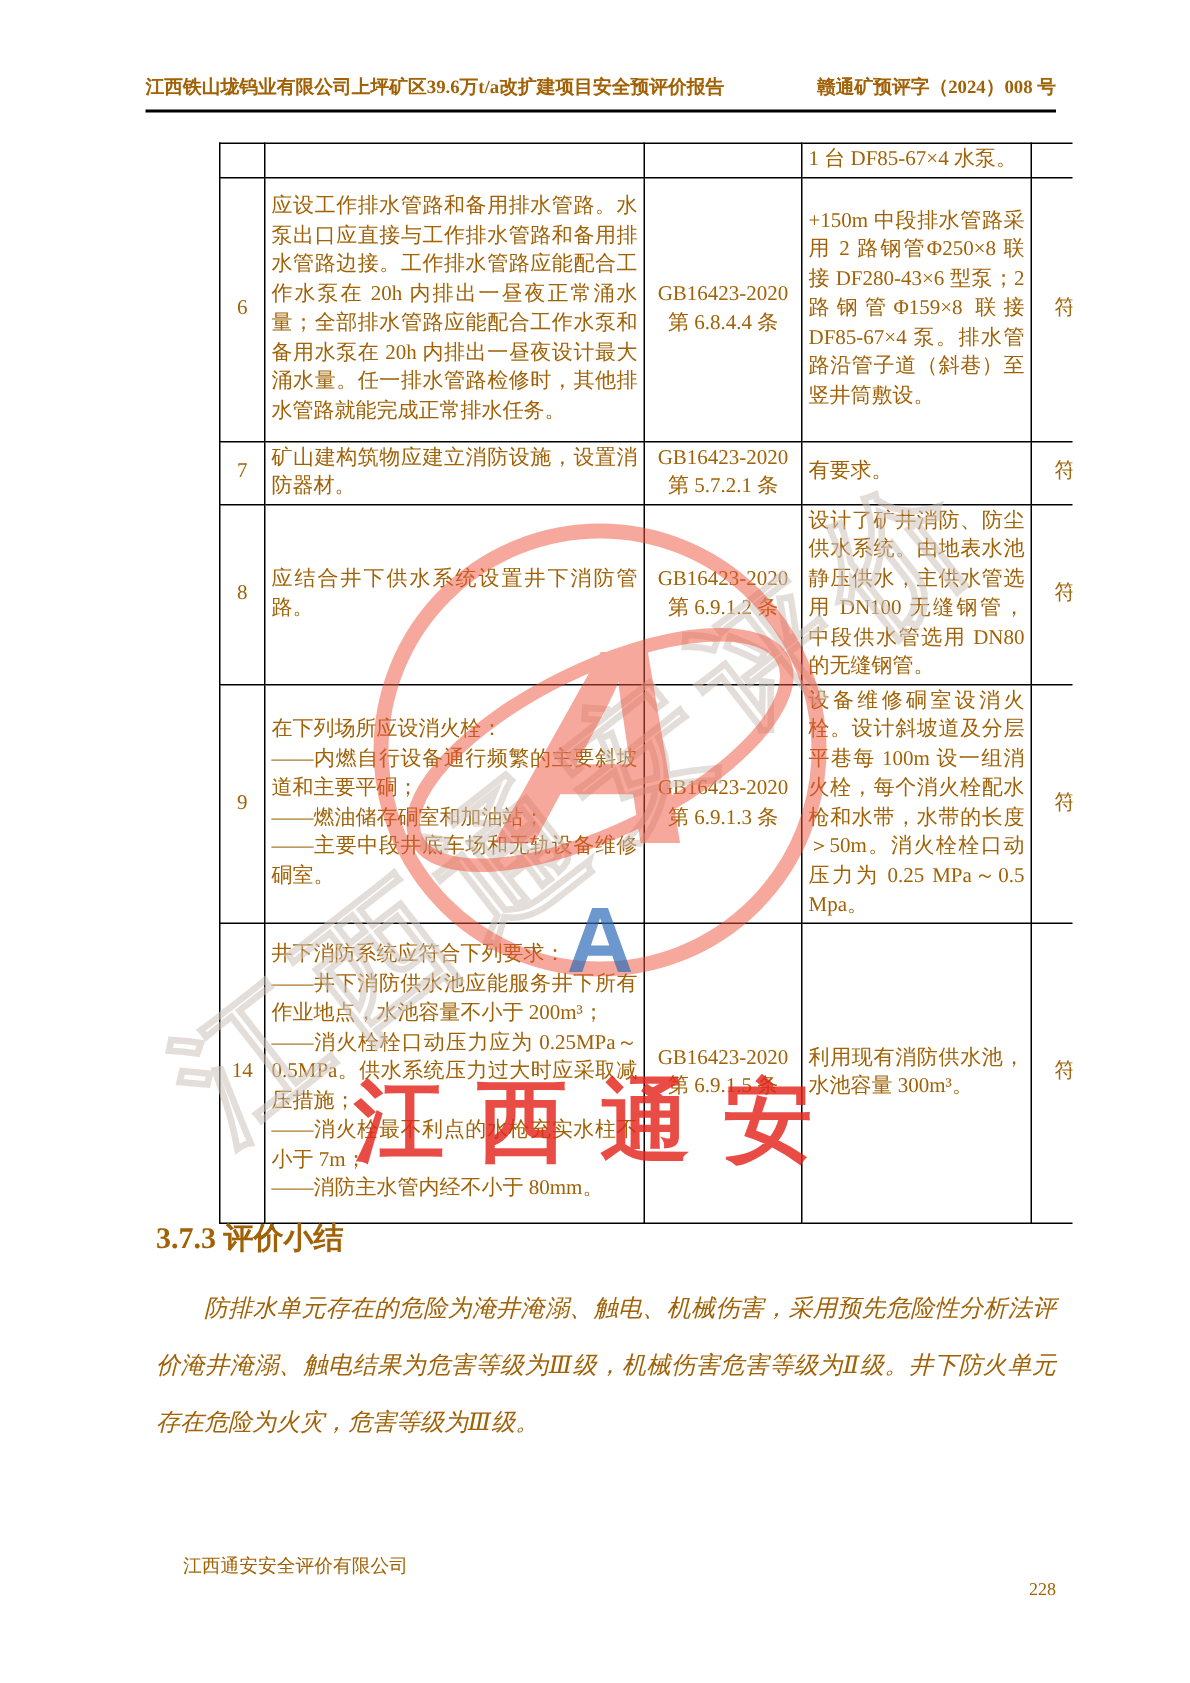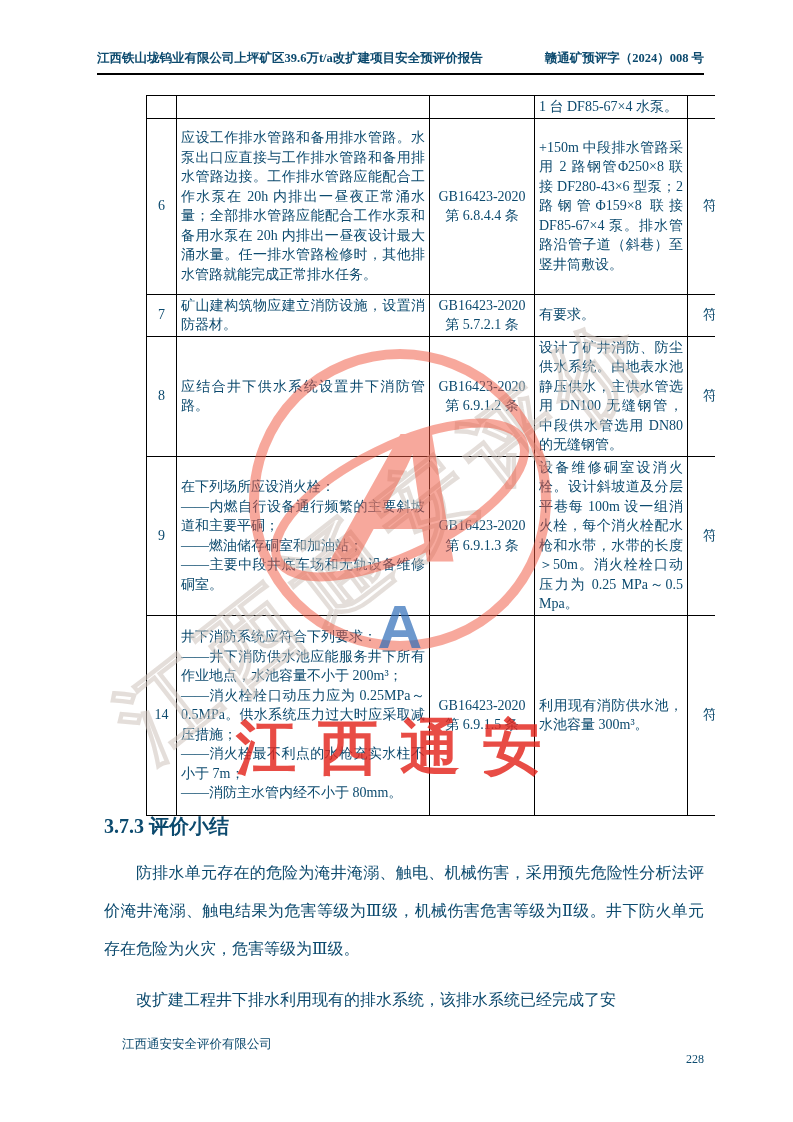--- a/index.html
+++ b/index.html
@@ -1,18 +1,18 @@
 <!DOCTYPE html>
 <html><head>
 <meta charset="utf-8">
 <style>
   html,body { margin:0; padding:0; background:#ffffff; }
   .page {
     position:relative; width:715px; height:1122px; background:#ffffff;
-    overflow:hidden; color:#0c4a6e;
+    overflow:hidden; color:#a16207;
     font-family:"Liberation Serif","DejaVu Serif",serif;
   }
   
   .header {
     position:absolute; top:50px; left:97px; width:607px;
     display:flex; justify-content:space-between; align-items:flex-end;
     font-weight:bold; font-size:12.5px; line-height:16px;
     border-bottom:2px solid #000; padding-bottom:7px;
   }
   .header .h-left { max-width:440px; }
@@ -35,21 +35,21 @@
   td.cell-result { text-align:center; }
 
   
   .summary { position:absolute; top:814px; left:104px; width:600px; }
   .summary h3 {
     margin:0 0 16px 0; font-size:20px; font-weight:bold; line-height:24px;
     font-family:"Liberation Serif","DejaVu Serif",serif;
   }
   .summary p {
     margin:0; font-size:16px; line-height:38px;
-    text-align:justify; text-justify:inter-character; text-indent:32px;
+    text-align:justify; text-justify:inter-character; text-indent:32px;font-style:italic;
   }
   .summary p + p { margin-top:13px; }
 
   
   .footer-company { position:absolute; top:1036px; left:122px; font-size:12.5px; }
   .footer-page    { position:absolute; top:1037px; left:104px; width:600px; text-align:right; font-size:12px;margin-top:15px; }
 
   
   .watermark-layer {
     position:absolute; top:0; left:0; width:793px; height:1122px;
@@ -123,21 +123,20 @@
         <td class="cell-standard">GB16423-2020 第 6.9.1.5 条</td>
         <td class="cell-detail">利用现有消防供水池，水池容量 300m³。</td>
         <td class="cell-result">符合</td>
       </tr>
     </tbody>
   </table>
 
   <div class="summary">
     <h3>3.7.3 评价小结</h3>
     <p>防排水单元存在的危险为淹井淹溺、触电、机械伤害，采用预先危险性分析法评价淹井淹溺、触电结果为危害等级为Ⅲ级，机械伤害危害等级为Ⅱ级。井下防火单元存在危险为火灾，危害等级为Ⅲ级。</p>
-    <p>改扩建工程井下排水利用现有的排水系统，该排水系统已经完成了安</p>
   </div>
 
   <div class="footer-company">江西通安安全评价有限公司</div>
   <div class="footer-page">228</div>
 
   <svg class="watermark-layer" viewBox="0 0 793 1122" xmlns="http://www.w3.org/2000/svg">
 
     <text x="395" y="565" text-anchor="middle" transform="rotate(-38 395 545)" font-size="95" letter-spacing="14" fill="none" stroke="#cfc4bc" stroke-width="1.4" opacity="0.55" font-family="Liberation Sans, sans-serif" font-weight="bold">江西通安评价</text>
 
     <g opacity="0.5">

